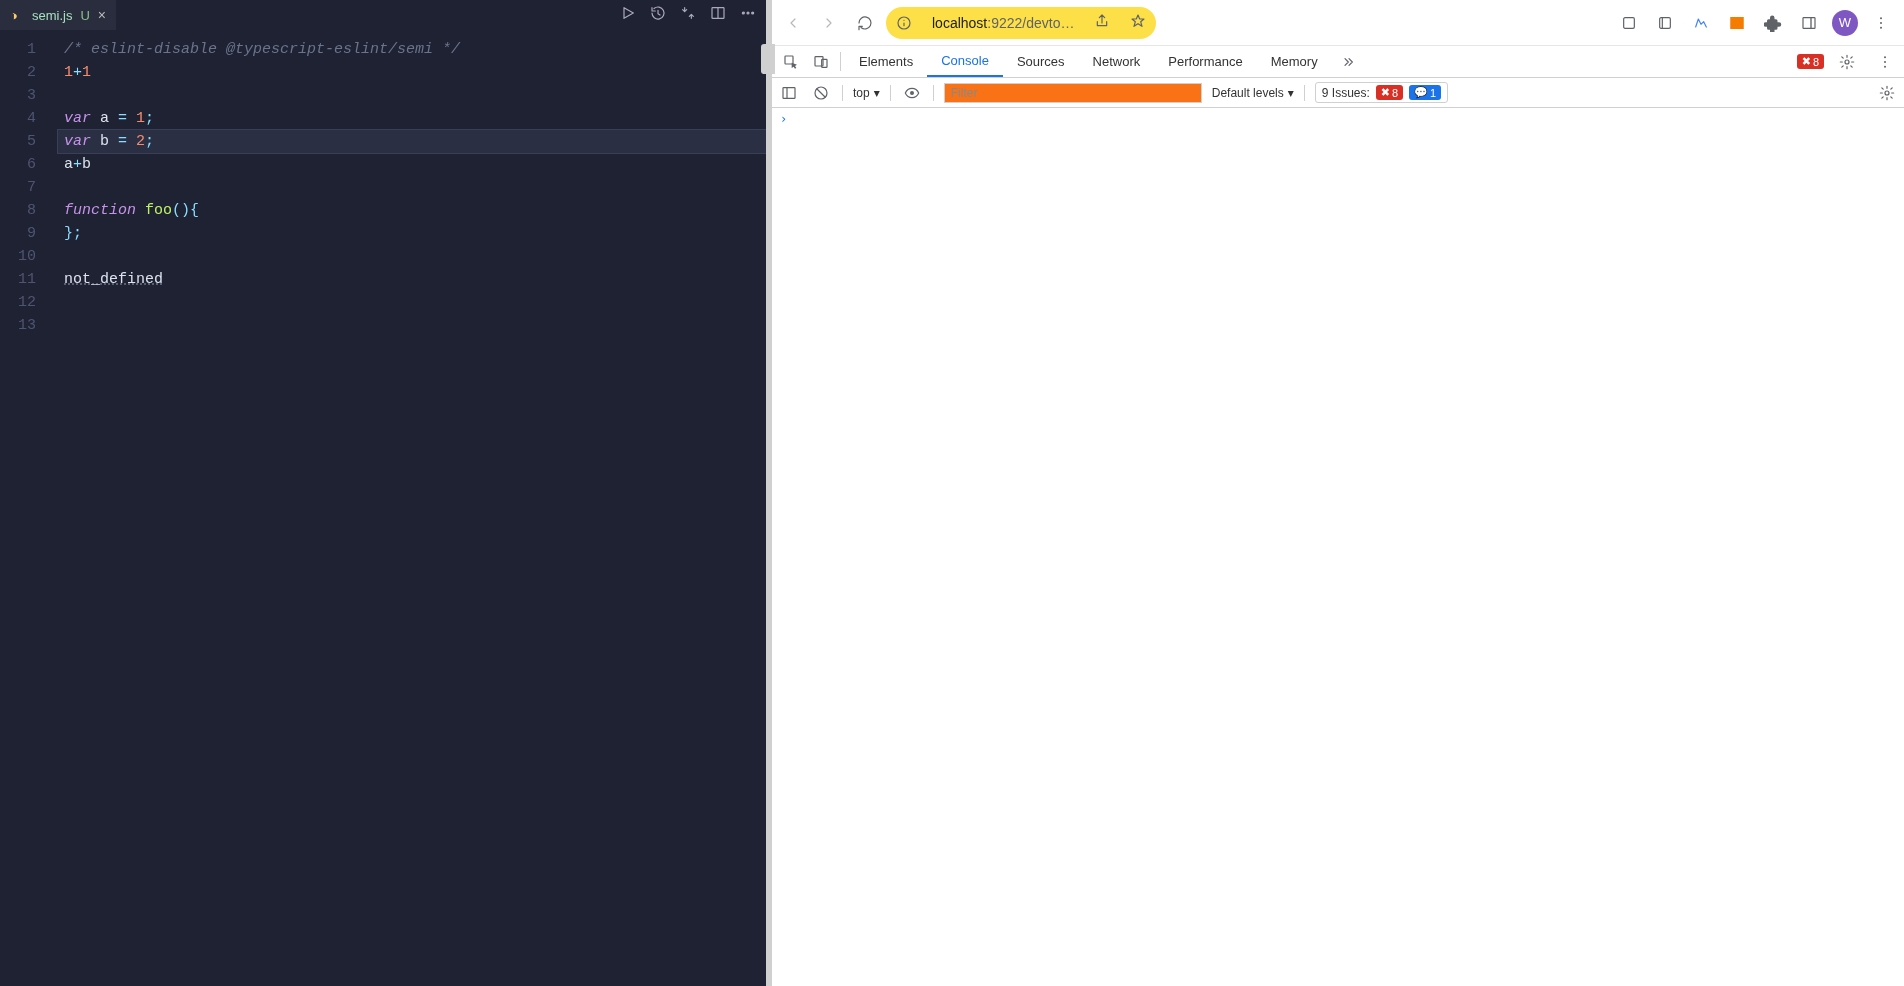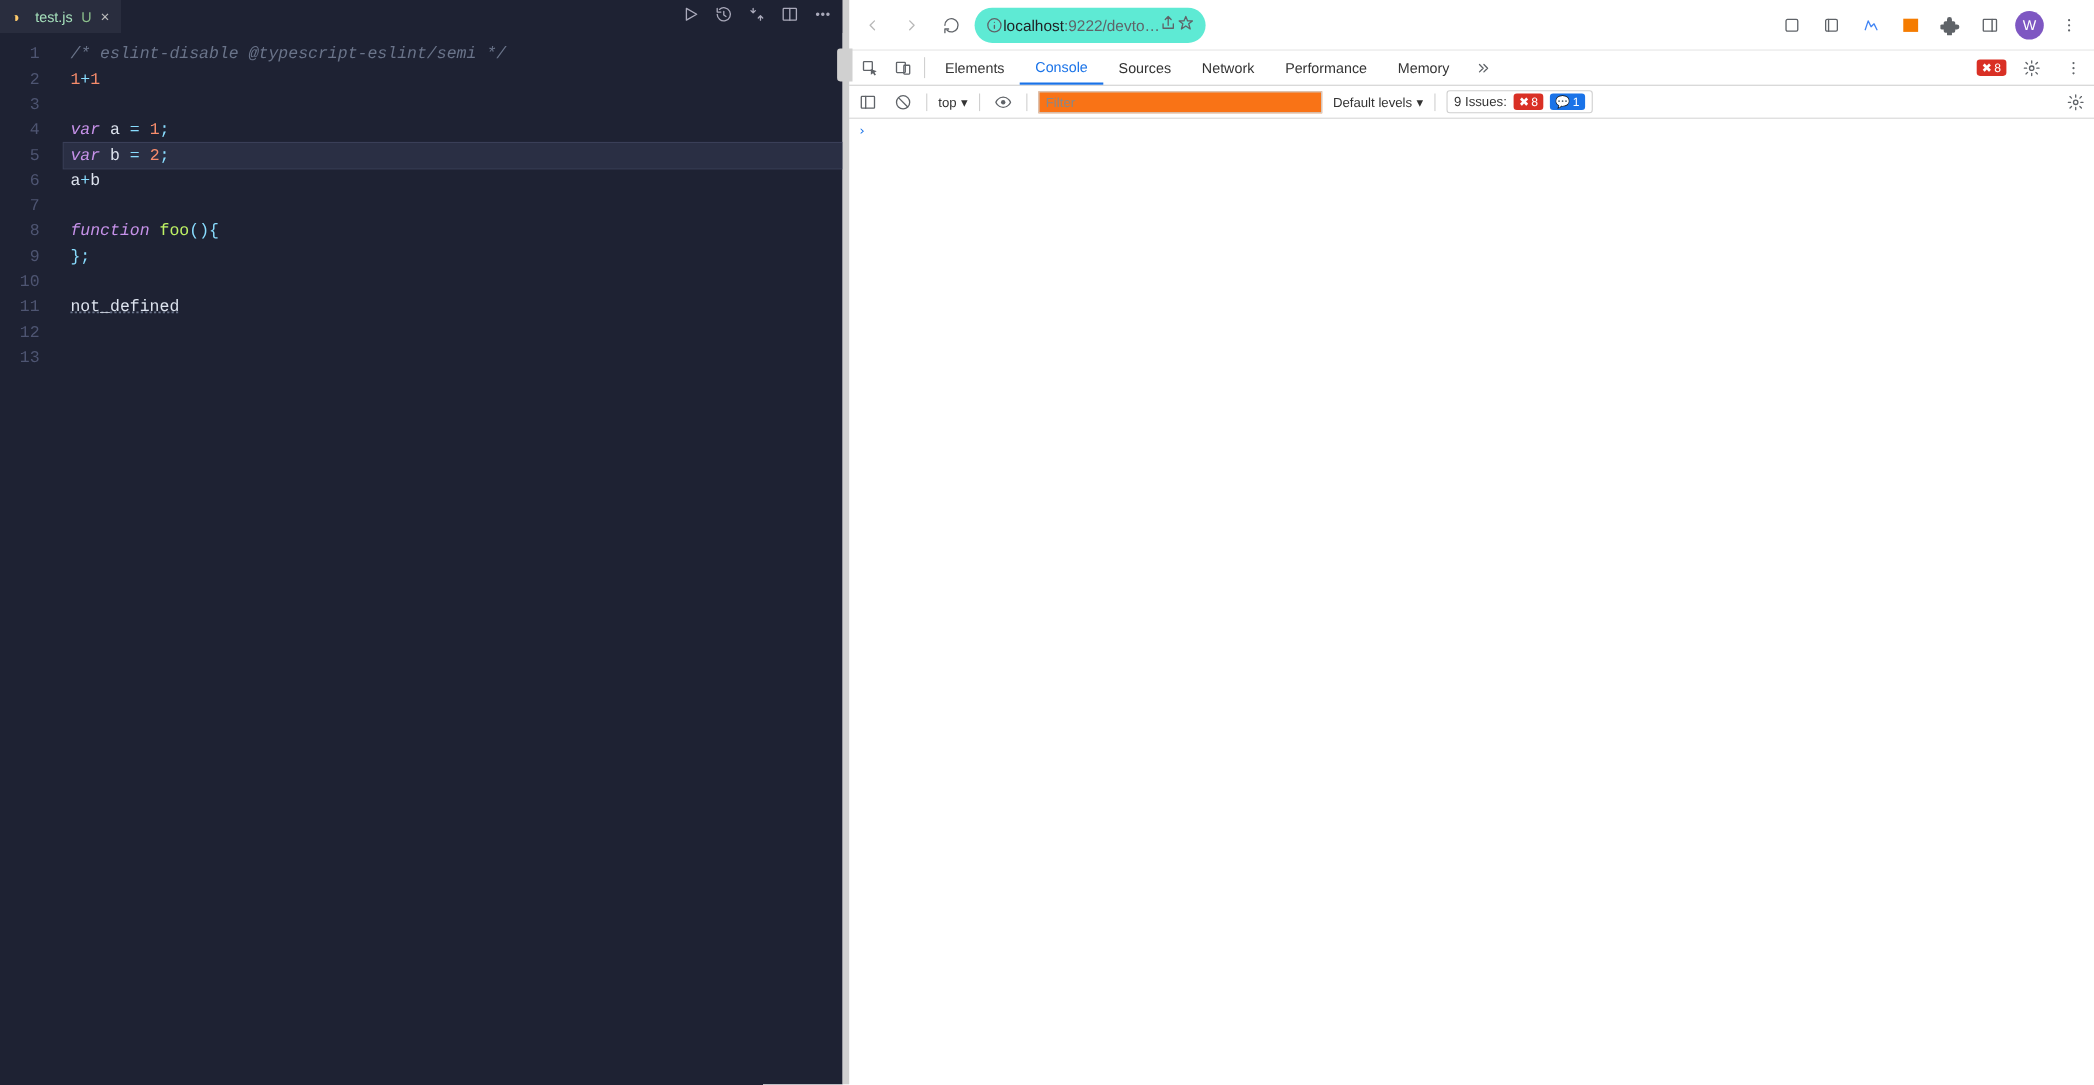--- a/index.html
+++ b/index.html
@@ -79,26 +79,26 @@
   align-items: center;
   padding: 0 6px;
   gap: 6px;
   border-bottom: 1px solid #e6e6e6;
 }
 .nav-btn { width: 30px; height: 30px; display: flex; align-items: center; justify-content: center; color: #5f6368; border-radius: 50%; }
 .nav-btn.disabled { color: #b8b8b8; }
 .omnibox {
   flex: 0 0 204px;
   height: 32px;
-  background: #5eead4;
+  background: #fde047;
   border-radius: 16px;
   display: flex;
   align-items: center;
   padding: 0 10px;
-  gap: 0;
+  gap: 20px;
   color: #202124;
   font-size: 14px;
 }
 .omnibox .info-icon { width: 16px; height: 16px; display:flex; align-items:center; justify-content:center; color:#5f6368; }
 .omnibox-text { flex: 1; white-space: nowrap; overflow: hidden; text-overflow: ellipsis; }
 .omnibox .dimhost { color: #202124; }
 .omnibox .dimpath { color: #5f6368; }
 .omni-action { color:#5f6368; }
 .ext-icons { display: flex; gap: 10px; align-items: center; margin-left: auto; padding-right: 4px; }
 .ext-ic { width: 26px; height: 26px; display:flex; align-items:center; justify-content:center; color:#5f6368; }
@@ -141,37 +141,37 @@
 .filter-input {
   flex: 0 0 258px;
   height: 20px;
   border: 1px solid #d0d0d0;
   background: #f97316;
   font-size: 12px;
   padding: 0 6px;
   color: #333;
 }
 .filter-input::placeholder { color: #888; }
-.issues-box { display:flex; align-items:flex-start; gap:6px; border:1px solid #d0d0d0; border-radius:3px; padding:2px 6px; }
+.issues-box { display:flex; align-items:center; gap:6px; border:1px solid #d0d0d0; border-radius:3px; padding:2px 6px; }
 
 
 .console-body { flex: 1; background: #fff; padding: 4px 8px; font-family: Consolas, monospace; font-size: 12px; color:#999; }
 .console-prompt { color: #1a73e8; }
 
 svg.ic { width: 16px; height: 16px; stroke: currentColor; fill: none; stroke-width: 1.8; stroke-linecap: round; stroke-linejoin: round; }
 </style>
 </head>
 <body>
 
 <div class="editor-pane">
   <div class="editor-tabbar">
     <div class="editor-tabs">
       <div class="editor-tab">
         <span class="tab-js-icon">◑</span>
-        <span class="tab-name">test.js</span>
+        <span class="tab-name">semi.js</span>
         <span class="tab-status">U</span>
         <span class="tab-close">×</span>
       </div>
     </div>
     <div class="editor-actions">
       <span><svg class="ic" viewBox="0 0 24 24">
             <path d="M6 4l14 8L6 20z"></path>
           </svg></span>
       <span><svg class="ic" viewBox="0 0 24 24">
             <path d="M3 12a9 9 0 1 0 3-6.7"></path>

